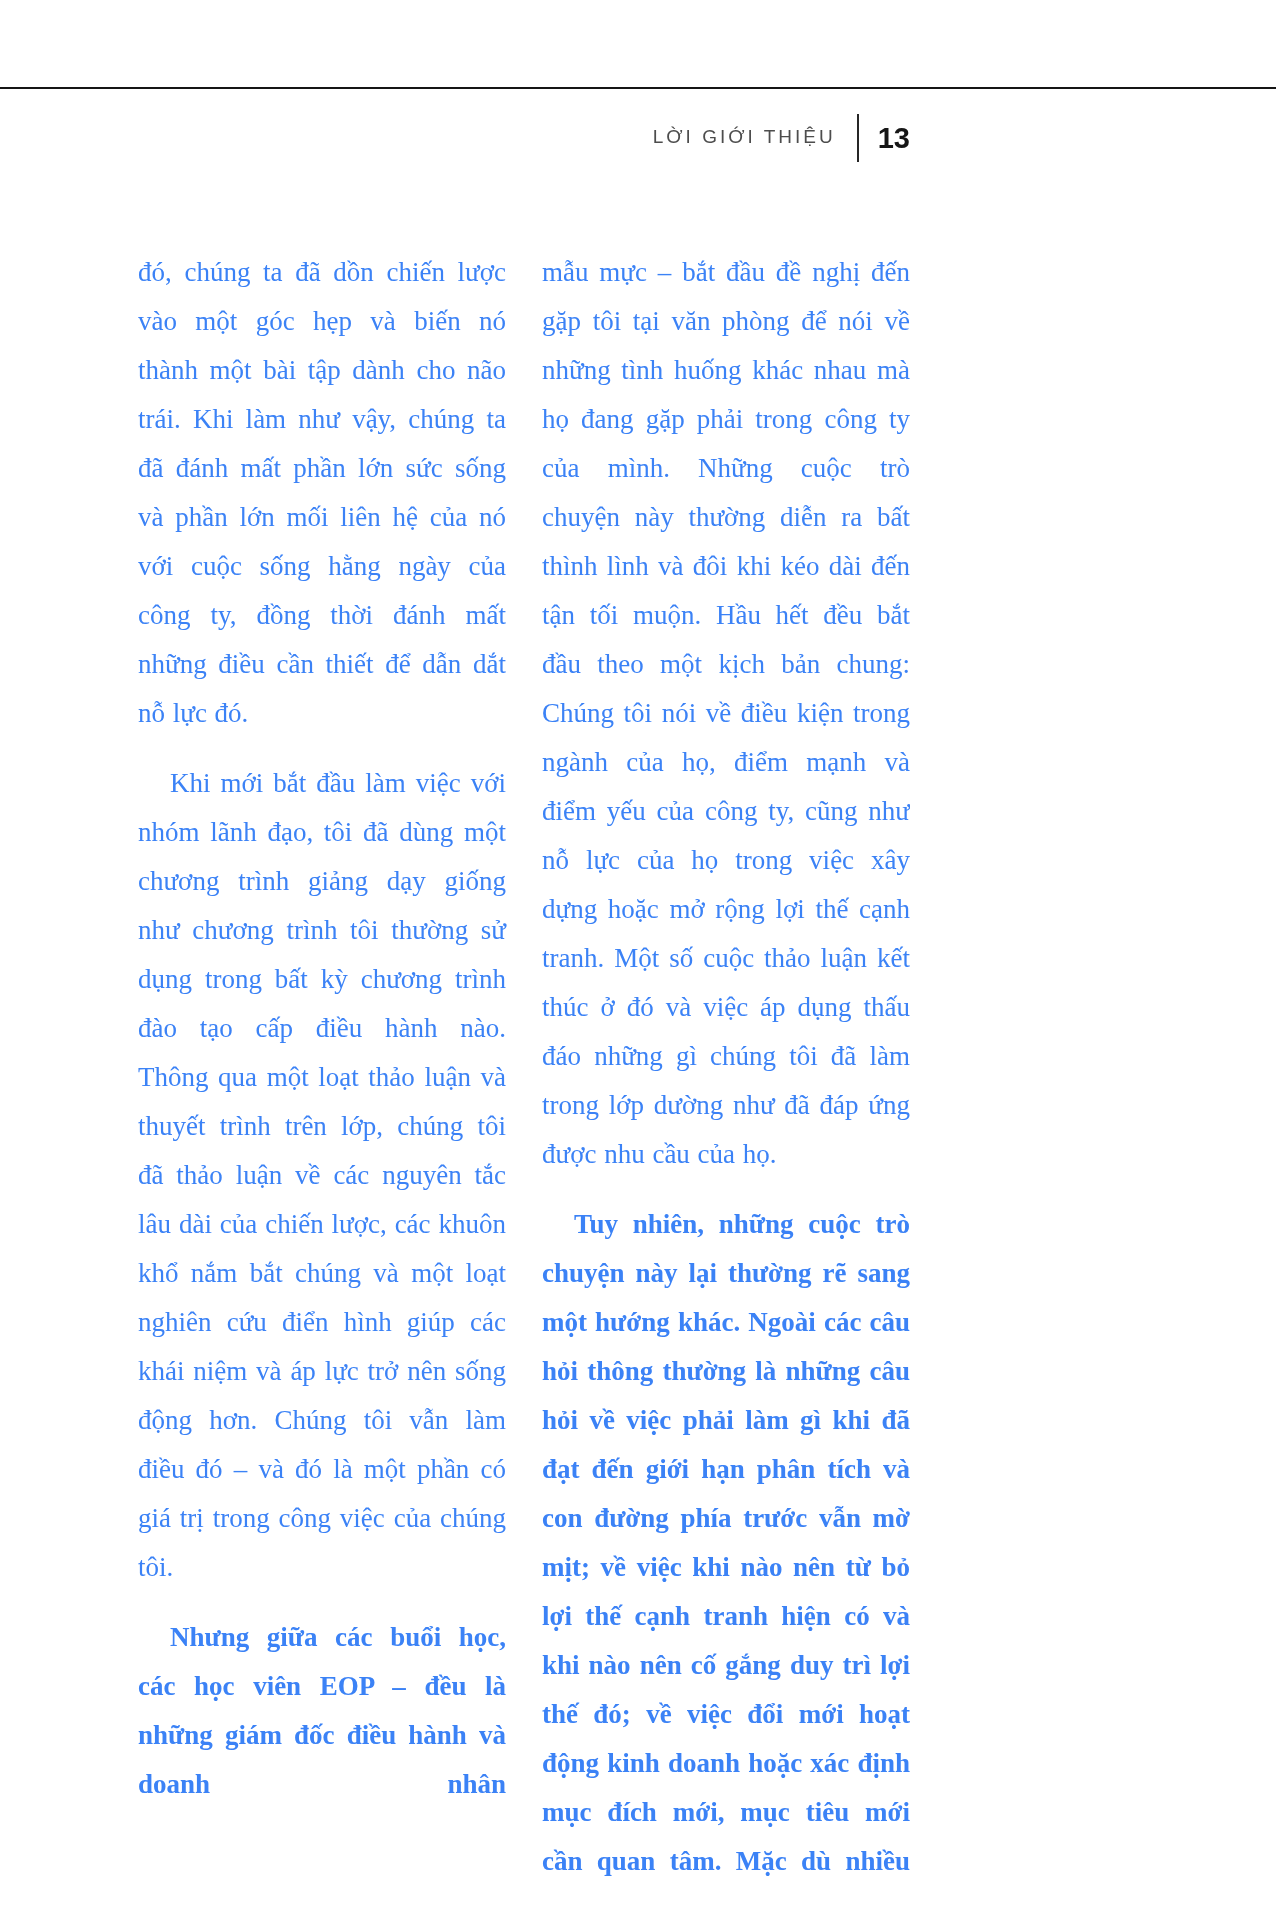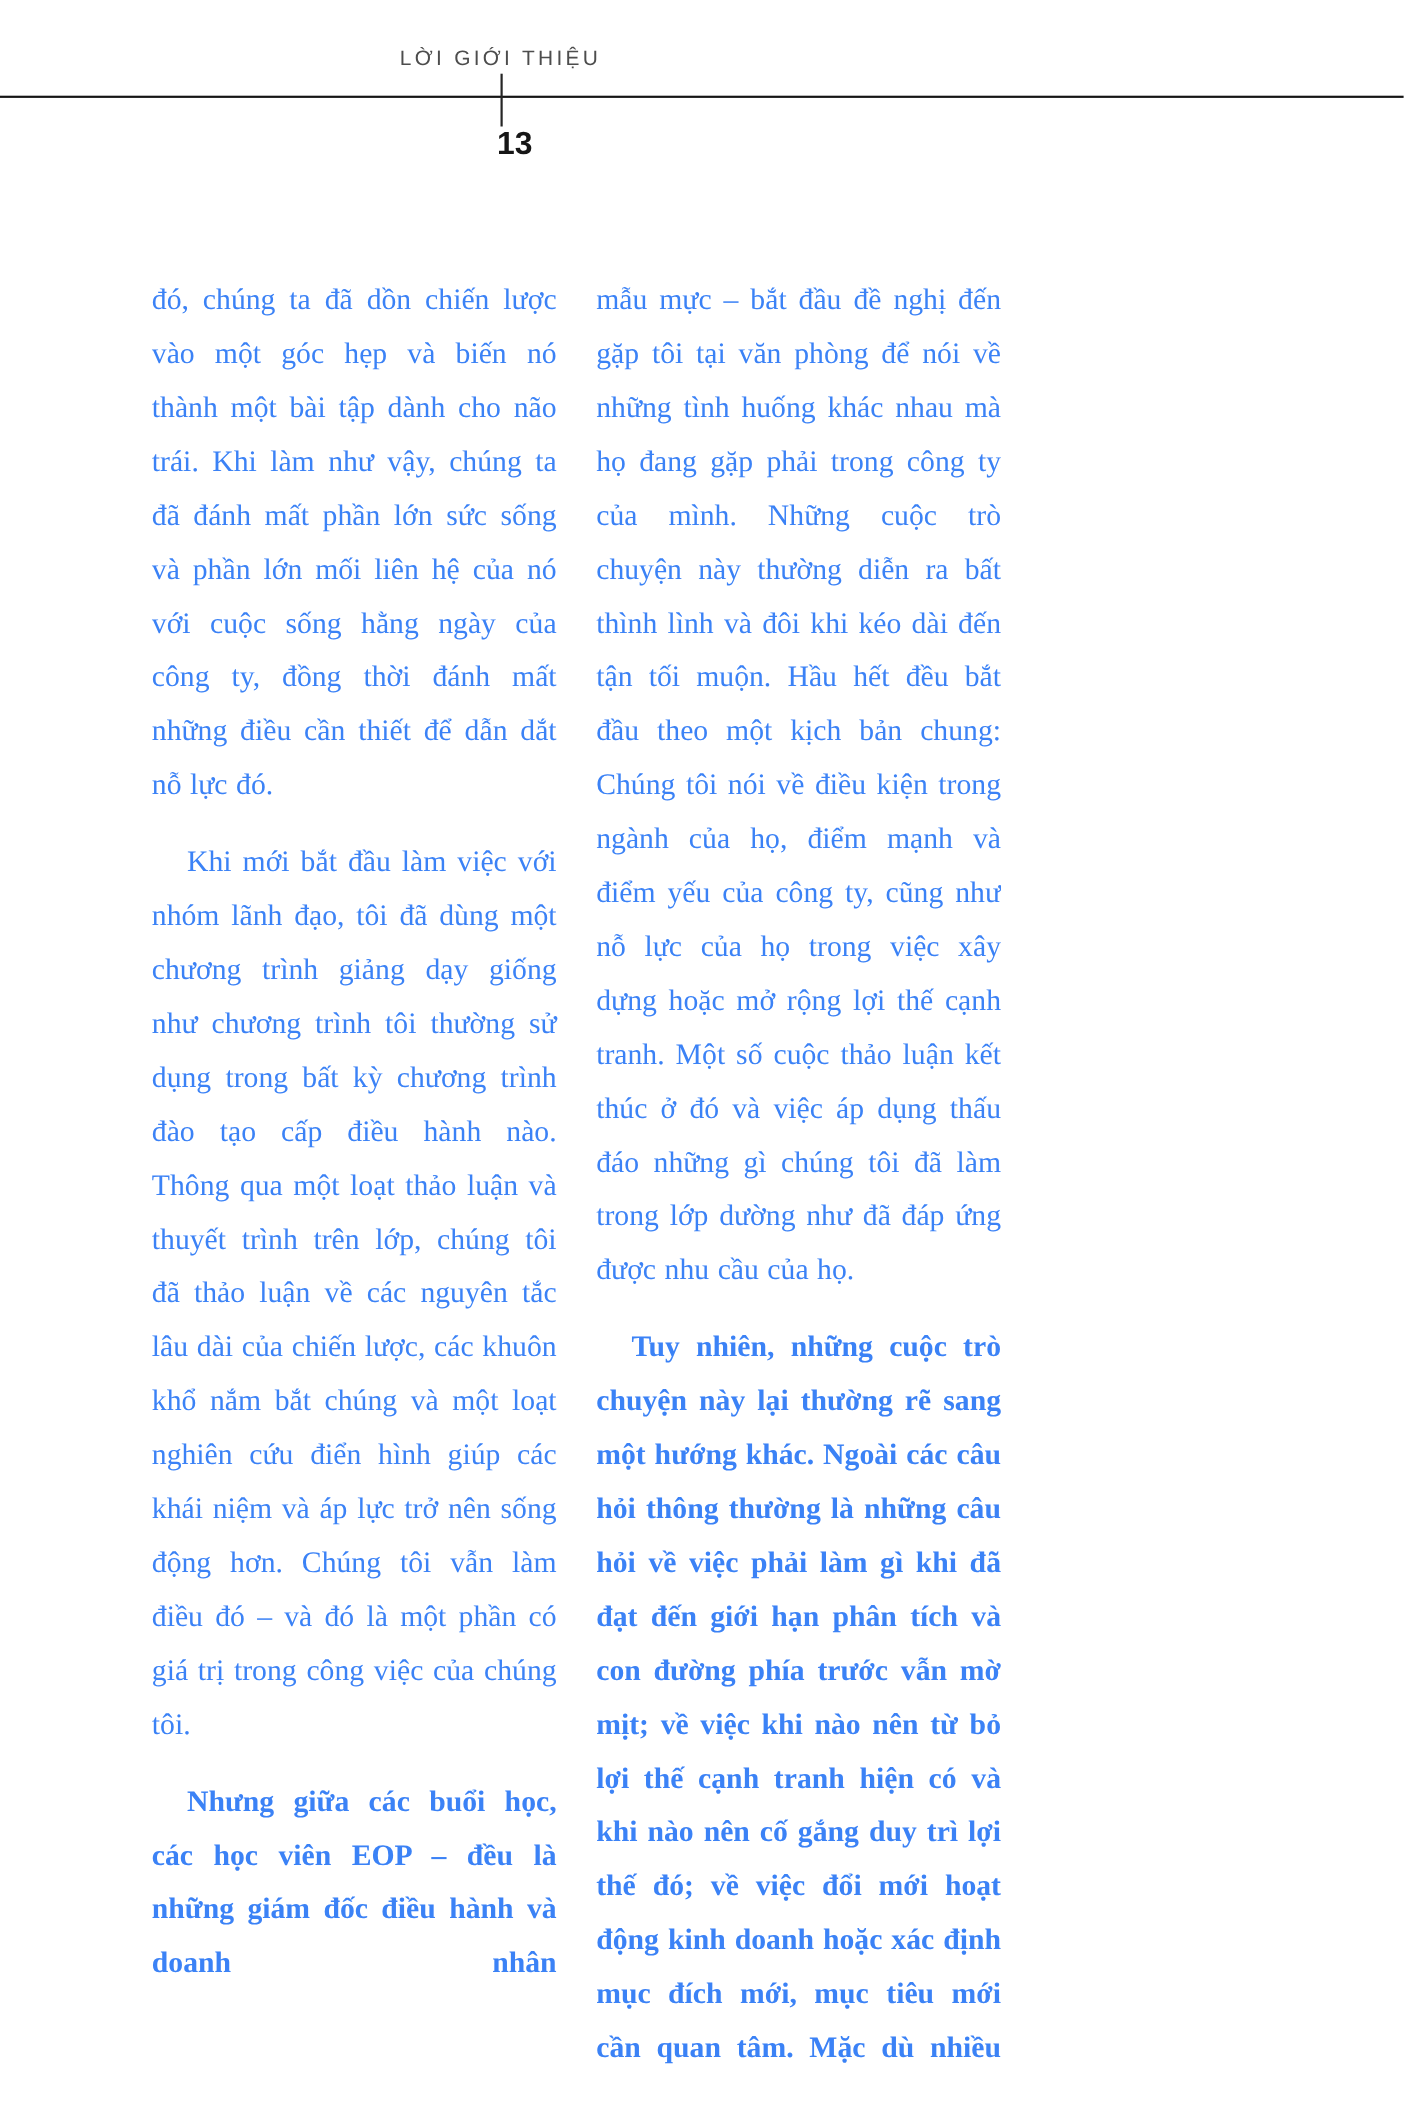--- a/index.html
+++ b/index.html
@@ -20,28 +20,27 @@
   .top-rule {
     position: absolute;
     top: 87px;
     left: 0;
     width: 100%;
     height: 2px;
     background: #151515;
   }
   .running-header {
     position: absolute;
-    top: 96px;
+    top: 112px;
     left: 0;
     width: 910px;
     height: 52px;
     display: flex;
     align-items: center;
     justify-content: flex-end;
-    flex-direction: column;
   }
   .running-title {
     font-family: "Liberation Sans", "DejaVu Sans", sans-serif;
     font-size: 19px;
     letter-spacing: 3px;
     color: #4d4d4d;
     text-transform: uppercase;
     white-space: nowrap;
     padding-bottom: 2px;
   }
@@ -51,21 +50,20 @@
     background: #262626;
     margin: 0 19px 0 21px;
     flex: none;
   }
   .page-number {
     font-family: "Liberation Sans", "DejaVu Sans", sans-serif;
     font-size: 29px;
     font-weight: bold;
     color: #161616;
     white-space: nowrap;
-    margin-left: 26px;
   }
   .text-block {
     position: absolute;
     top: 248px;
     left: 138px;
     width: 772px;
     height: 1640px;
     display: flex;
     gap: 36px;
     overflow: hidden;

